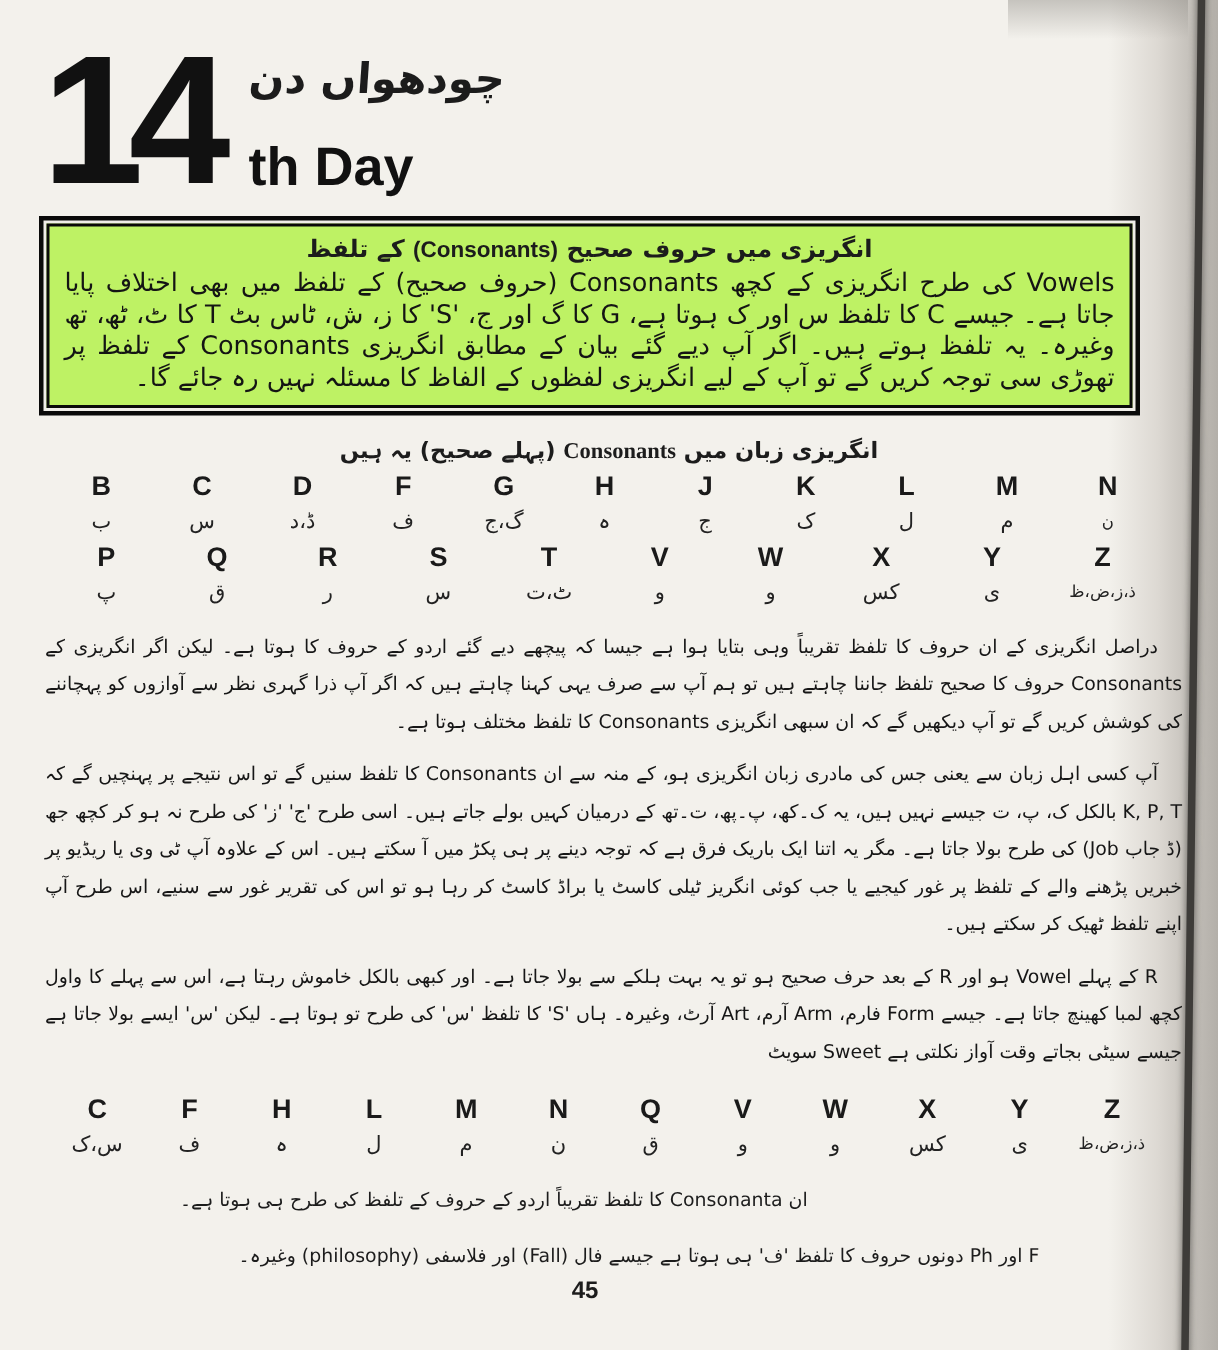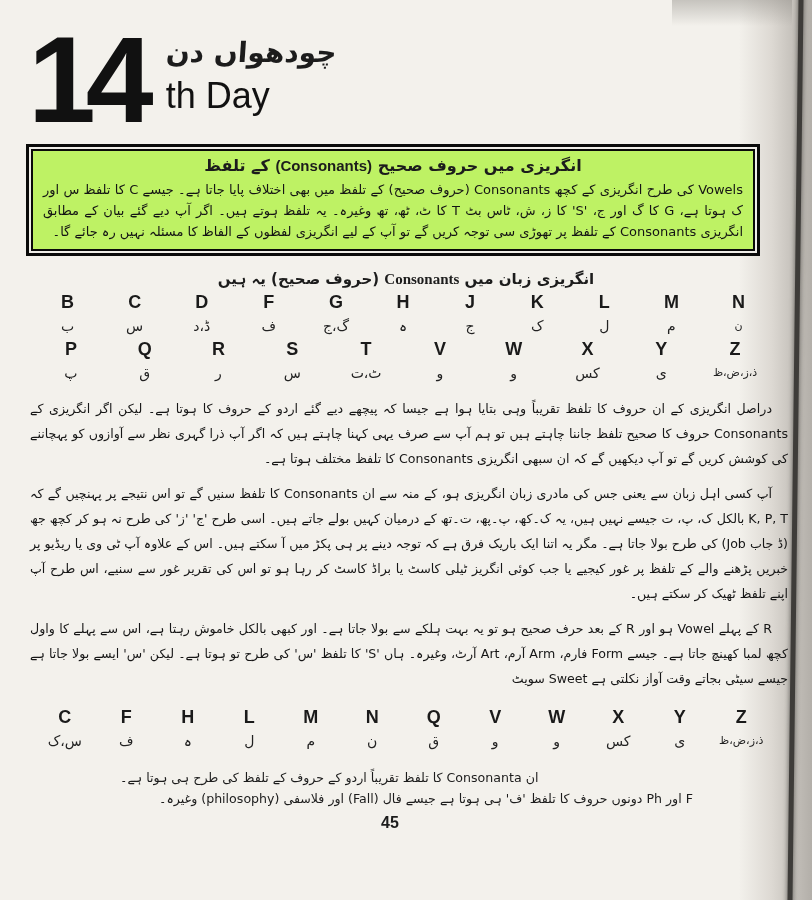--- a/index.html
+++ b/index.html
@@ -33,22 +33,22 @@
     color:#111;
   }
   .day-right{margin-left:22px;padding-top:8px;}
   .urdu-day{
     font-size:28px;font-weight:bold;direction:rtl;
     transform:skewX(-4deg);
     line-height:1.1;
   }
   .th-day{
     font-family:"Liberation Sans",sans-serif;
-    font-size:36px;font-weight:normal;letter-spacing:0;
-    margin-top:6px;color:#111;
+    font-size:36px;font-weight:bold;letter-spacing:0;
+    margin-top:21px;color:#111;
   }
   
   .intro-box{
     margin:6px 52px 0 26px;
     border:3px solid #0a0a0a;
     padding:2px;
     background:#efede8;
   }
   .intro-inner{
     border:2px solid #0a0a0a;
@@ -59,21 +59,21 @@
     direction:rtl;text-align:center;
     font-size:16px;font-weight:bold;
     margin-bottom:4px;
   }
   .intro-title .latin{
     font-family:"Liberation Sans",sans-serif;
     font-weight:bold;font-size:15px;
   }
   .intro-body{
     direction:rtl;text-align:justify;
-    font-size:13px;line-height:21px;
+    font-size:17px;line-height:21px;
     color:#141414;
   }
   
   .table-heading{
     direction:rtl;text-align:center;
     margin:14px 120px 4px 120px;
     font-size:15px;font-weight:bold;
   }
   .table-heading .latin{
     font-family:Liberation Serif, serif;
@@ -101,21 +101,21 @@
     text-indent:16px;color:#161616;
   }
   .para.p1{}
   .caption-line{
     direction:rtl;text-align:left;
     margin:16px 60px 0 120px;
     font-size:12.6px;
   }
   .f-line{
     direction:rtl;text-align:center;
-    margin:6px 80px 0 120px;
+    margin:22px 80px 0 120px;
     font-size:12.6px;
   }
   .page-number{
     text-align:center;margin-top:8px;
     font-family:"Liberation Sans",sans-serif;
     font-size:16px;font-weight:bold;
     transform:translateX(-16px);
   }
 </style>
 </head>
@@ -141,21 +141,21 @@
         <span class="latin">(Consonants)</span>
         <span>کے تلفظ</span>
       </div>
       <div class="intro-body">Vowels کی طرح انگریزی کے کچھ Consonants (حروف صحیح) کے تلفظ میں بھی اختلاف پایا جاتا ہے۔ جیسے C کا تلفظ س اور ک ہوتا ہے، G کا گ اور ج، 'S' کا ز، ش، ٹاس بٹ T کا ٹ، ٹھ، تھ وغیرہ۔ یہ تلفظ ہوتے ہیں۔ اگر آپ دیے گئے بیان کے مطابق انگریزی Consonants کے تلفظ پر تھوڑی سی توجہ کریں گے تو آپ کے لیے انگریزی لفظوں کے الفاظ کا مسئلہ نہیں رہ جائے گا۔</div>
     </div>
   </section>
 
   <div class="table-heading" dir="rtl">
     <span>انگریزی زبان میں</span>
     <span class="latin">Consonants</span>
-    <span>(حروف صحیح) یہ ہیں</span>
+    <span>(پہلے صحیح) یہ ہیں</span>
   </div>
 
   <section class="letters-table">
     <div class="letter-row">
         <span class="cell">B</span>
         <span class="cell">C</span>
         <span class="cell">D</span>
         <span class="cell">F</span>
         <span class="cell">G</span>
         <span class="cell">H</span>

